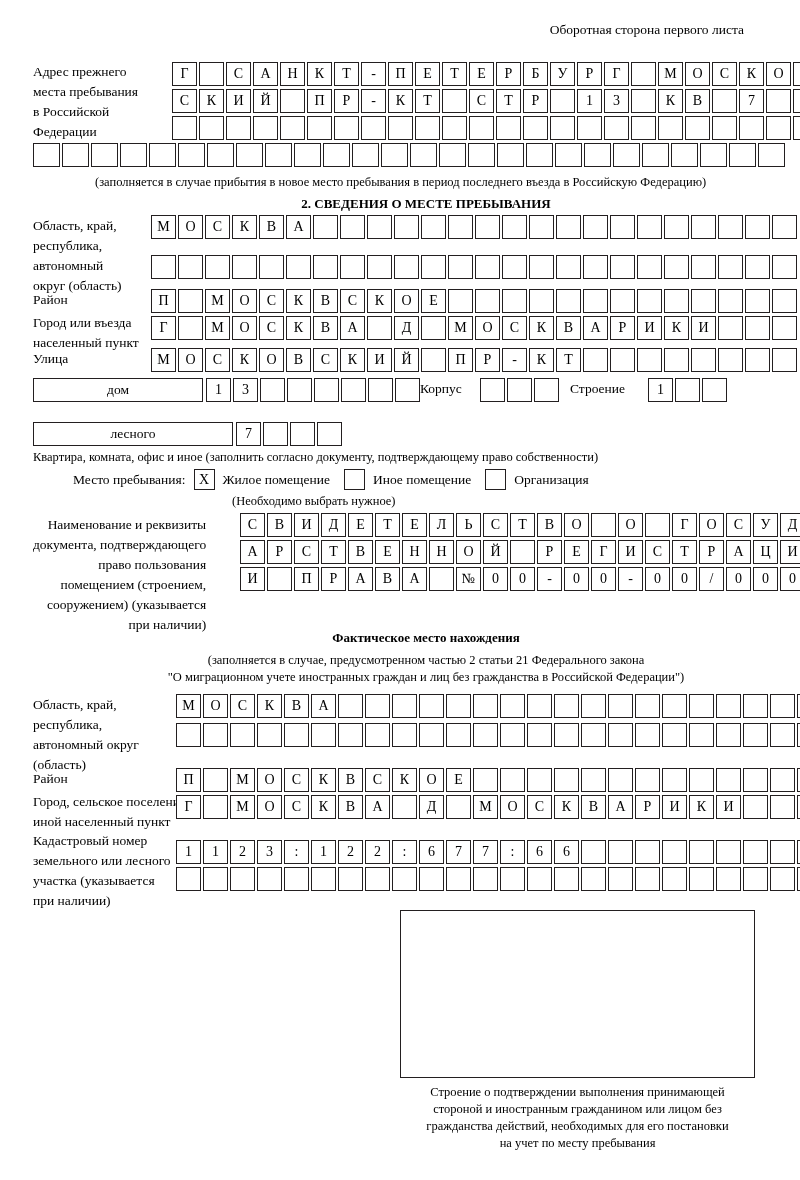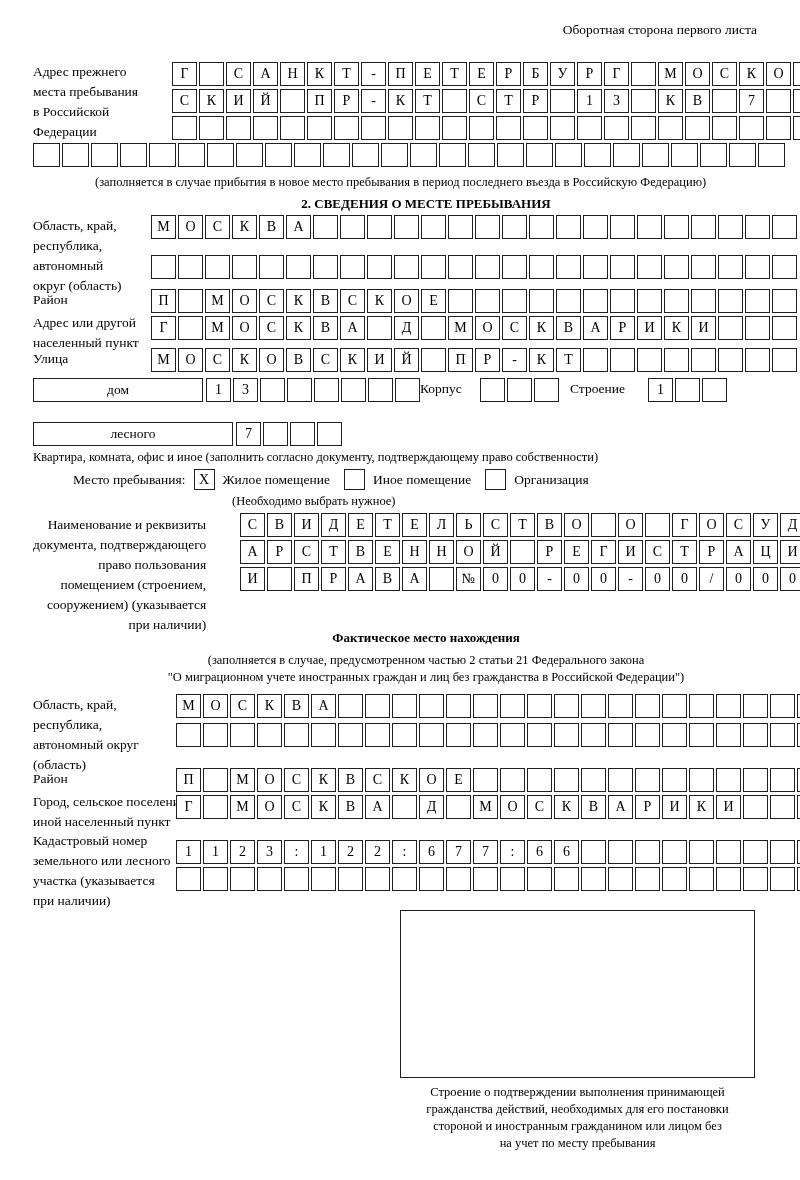--- a/index.html
+++ b/index.html
@@ -15,21 +15,21 @@
     position: relative;
     width: 800px;
     height: 1180px;
     margin: 0 auto;
     background: #ffffff;
     overflow: hidden;
   }
   .hdr-right {
     position: absolute;
     top: 22px;
-    right: 43px;
+    right: 56px;
     font-size: 13.5px;
     margin-left: 24px;
   }
   .cell {
     width: 25px;
     height: 24px;
     border: 1px solid #231f20;
     margin-right: 2px;
     box-sizing: border-box;
     text-align: center;
@@ -302,21 +302,21 @@
       <div class="cell"></div>
       <div class="cell"></div>
       <div class="cell"></div>
       <div class="cell"></div>
       <div class="cell"></div>
       <div class="cell"></div>
       <div class="cell"></div>
     </div>
 
   <div class="lbl" style="top:313px; left:33px;">
-    <div>Адрес или другой</div>
+    <div>Город или въезда</div>
     <div>населенный пункт</div>
   </div>
   <div class="row" style="top:316px; left:151px;" id="s2-city">
       <div class="cell">Г</div>
       <div class="cell"></div>
       <div class="cell">М</div>
       <div class="cell">О</div>
       <div class="cell">С</div>
       <div class="cell">К</div>
       <div class="cell">В</div>
@@ -666,18 +666,18 @@
       <div class="cell"></div>
       <div class="cell"></div>
       <div class="cell"></div>
       <div class="cell"></div>
       <div class="cell"></div>
     </div>
 
   <div class="bigbox" style="top:910px; left:400px; width:355px; height:168px;"></div>
   <div class="tiny-center" style="top:1084px; left:380px; width:395px;">
     <div>Строение о подтверждении выполнения принимающей</div>
+    <div>стороной и иностранным гражданином или лицом без</div>
     <div>гражданства действий, необходимых для его постановки</div>
-    <div>стороной и иностранным гражданином или лицом без</div>
     <div>на учет по месту пребывания</div>
   </div>
 
 </div>
 
 </body></html>

